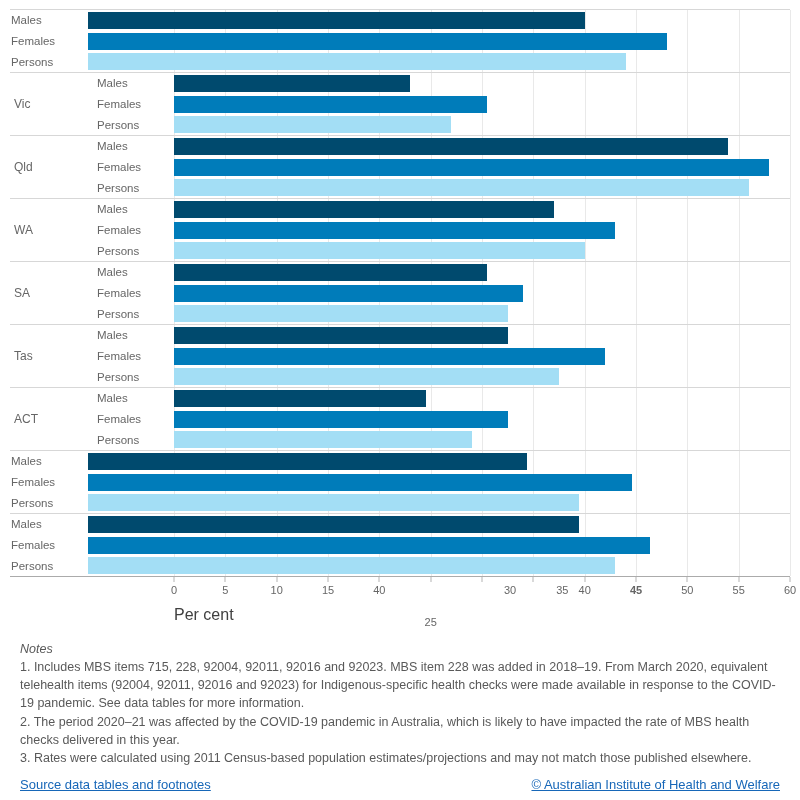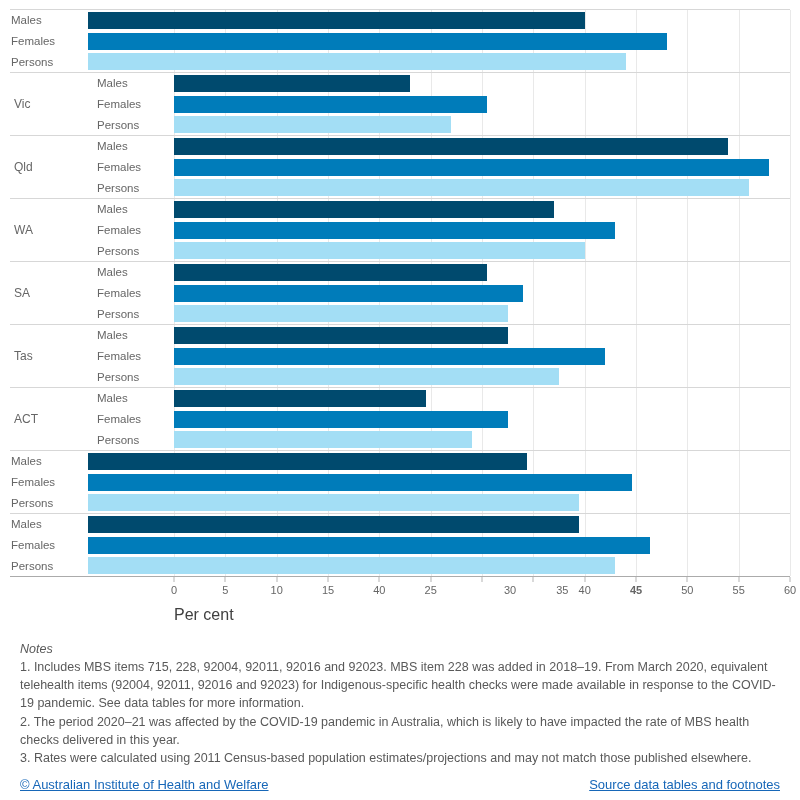--- a/index.html
+++ b/index.html
@@ -228,21 +228,21 @@
         <div class="tick-label" style="left: 0%;">0</div>
         <div class="tick" style="left: 8.33333%;"></div>
         <div class="tick-label" style="left: 8.33333%;">5</div>
         <div class="tick" style="left: 16.6667%;"></div>
         <div class="tick-label" style="left: 16.6667%;">10</div>
         <div class="tick" style="left: 25%;"></div>
         <div class="tick-label" style="left: 25%;">15</div>
         <div class="tick" style="left: 33.3333%;"></div>
         <div class="tick-label" style="left: 33.3333%;">40</div>
         <div class="tick" style="left: 41.6667%;"></div>
-        <div class="tick-label" style="left: 41.6667%;">25</div>
+        <div class="tick-label" style="left: 41.6667%; margin-top: 32px;">25</div>
         <div class="tick" style="left: 50%;"></div>
         <div class="tick-label" style="left: 50%; margin-left: 28px;">30</div>
         <div class="tick" style="left: 58.3333%;"></div>
         <div class="tick-label" style="left: 58.3333%; margin-left: 29px;">35</div>
         <div class="tick" style="left: 66.6667%;"></div>
         <div class="tick-label" style="left: 66.6667%;">40</div>
         <div class="tick" style="left: 75%;"></div>
         <div class="tick-label" style="left: 75%; font-weight: bold;">45</div>
         <div class="tick" style="left: 83.3333%;"></div>
         <div class="tick-label" style="left: 83.3333%;">50</div>
@@ -255,17 +255,17 @@
   </div>
 
   <div class="notes">
     <div class="notes-title">Notes</div>
     <div class="note-line">1. Includes MBS items 715, 228, 92004, 92011, 92016 and 92023. MBS item 228 was added in 2018–19. From March 2020, equivalent telehealth items (92004, 92011, 92016 and 92023) for Indigenous-specific health checks were made available in response to the COVID-19 pandemic. See data tables for more information.</div>
     <div class="note-line">2. The period 2020–21 was affected by the COVID-19 pandemic in Australia, which is likely to have impacted the rate of MBS health checks delivered in this year.</div>
     <div class="note-line">3. Rates were calculated using 2011 Census-based population estimates/projections and may not match those published elsewhere.</div>
   </div>
 
   <div class="footer">
+    <a>Source data tables and footnotes</a>
     <a>© Australian Institute of Health and Welfare</a>
-    <a>Source data tables and footnotes</a>
   </div>
 
 </div>
 
 </body></html>

